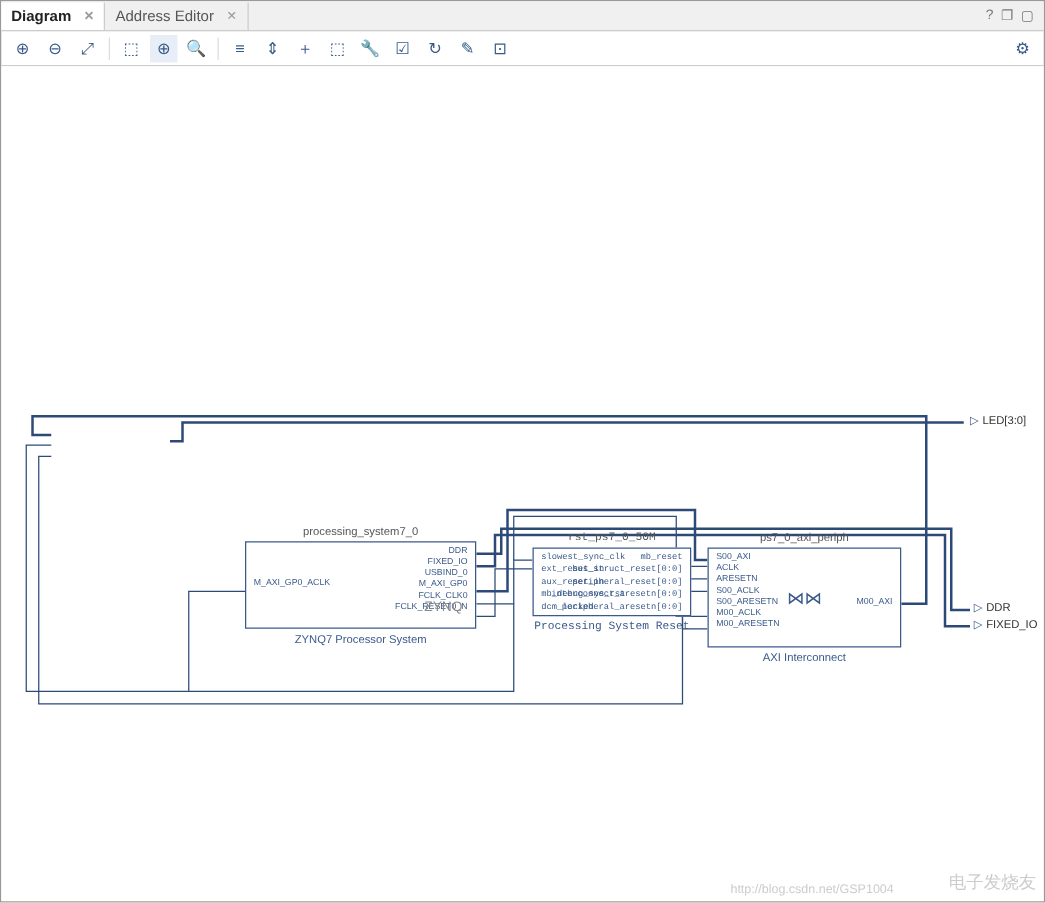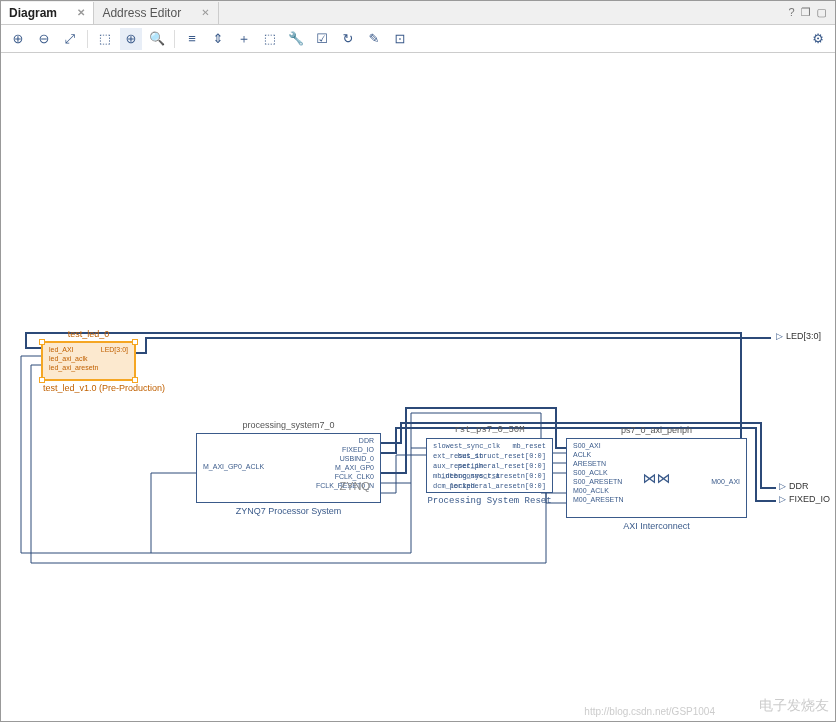--- a/index.html
+++ b/index.html
@@ -17,21 +17,21 @@
     display: flex;
     align-items: center;
     height: 24px;
     background: #f0f0f0;
     border-bottom: 1px solid #ccc;
   }
   .tab {
     padding: 4px 8px;
     display: flex;
     align-items: center;
-    gap: 20px;
+    gap: 10px;
     border-right: 1px solid #ccc;
     font-size: 12px;
     color: #555;
     cursor: pointer;
   }
   .tab.active { background: #fff; font-weight: bold; color: #222; }
   .tab .close { color: #999; font-size: 10px; }
   .tab-right { margin-left: auto; display: flex; gap: 6px; padding-right: 8px; color: #777; }
   .toolbar {
     display: flex;
@@ -203,36 +203,20 @@
       <path d="M 545 430 L 545 510 L 30 510 L 30 312 L 40 312"></path>
 
       <path d="M 150 500 L 20 500 L 20 303 L 40 303"></path>
 
       <path d="M 380 440 L 395 440 L 395 402 L 425 402"></path>
 
       <path d="M 380 420 L 405 420 L 405 355 L 555 355 L 555 395 L 565 395" stroke-width="2"></path>
     </g>
   </svg>
 
-  <div class="block orange-block" style="left:40px; top:288px; width:95px; height:40px;">
-    <div class="handle" style="left:-4px;top:-4px;"></div>
-    <div class="handle" style="right:-4px;top:-4px;"></div>
-    <div class="handle" style="left:-4px;bottom:-4px;"></div>
-    <div class="handle" style="right:-4px;bottom:-4px;"></div>
-    <div class="block-title-top" style="color:#c06000;">test_led_0</div>
-    <div class="port-list-left">
-      <div class="port-row">led_AXI</div>
-      <div class="port-row">led_axi_aclk</div>
-      <div class="port-row">led_axi_aresetn</div>
-    </div>
-    <div class="port-list-right">
-      <div class="port-row">LED[3:0]</div>
-    </div>
-    <div class="block-title-bottom" style="color:#c06000;white-space:nowrap;">test_led_v1.0 (Pre-Production)</div>
-  </div>
 
   <div class="block" style="left:195px; top:380px; width:185px; height:70px;padding-left:12px;">
     <div class="block-title-top">processing_system7_0</div>
     <div class="port-list-left" style="top:28px;">
       <div class="port-blue">M_AXI_GP0_ACLK</div>
     </div>
     <div class="port-list-right">
       <div class="port-blue">DDR</div>
       <div class="port-blue">FIXED_IO</div>
       <div class="port-blue">USBIND_0</div>
@@ -256,21 +240,21 @@
     <div class="port-list-right">
       <div class="port-blue">mb_reset</div>
       <div class="port-blue">bus_struct_reset[0:0]</div>
       <div class="port-blue">peripheral_reset[0:0]</div>
       <div class="port-blue">interconnect_aresetn[0:0]</div>
       <div class="port-blue">peripheral_aresetn[0:0]</div>
     </div>
     <div class="block-title-bottom">Processing System Reset</div>
   </div>
 
-  <div class="block" style="left:565px; top:385px; width:181px; height:80px;">
+  <div class="block" style="left:565px; top:385px; width:155px; height:80px;">
     <div class="block-title-top">ps7_0_axi_periph</div>
     <div class="port-list-left">
       <div class="port-blue">S00_AXI</div>
       <div class="port-blue">ACLK</div>
       <div class="port-blue">ARESETN</div>
       <div class="port-blue">S00_ACLK</div>
       <div class="port-blue">S00_ARESETN</div>
       <div class="port-blue">M00_ACLK</div>
       <div class="port-blue">M00_ARESETN</div>
     </div>

